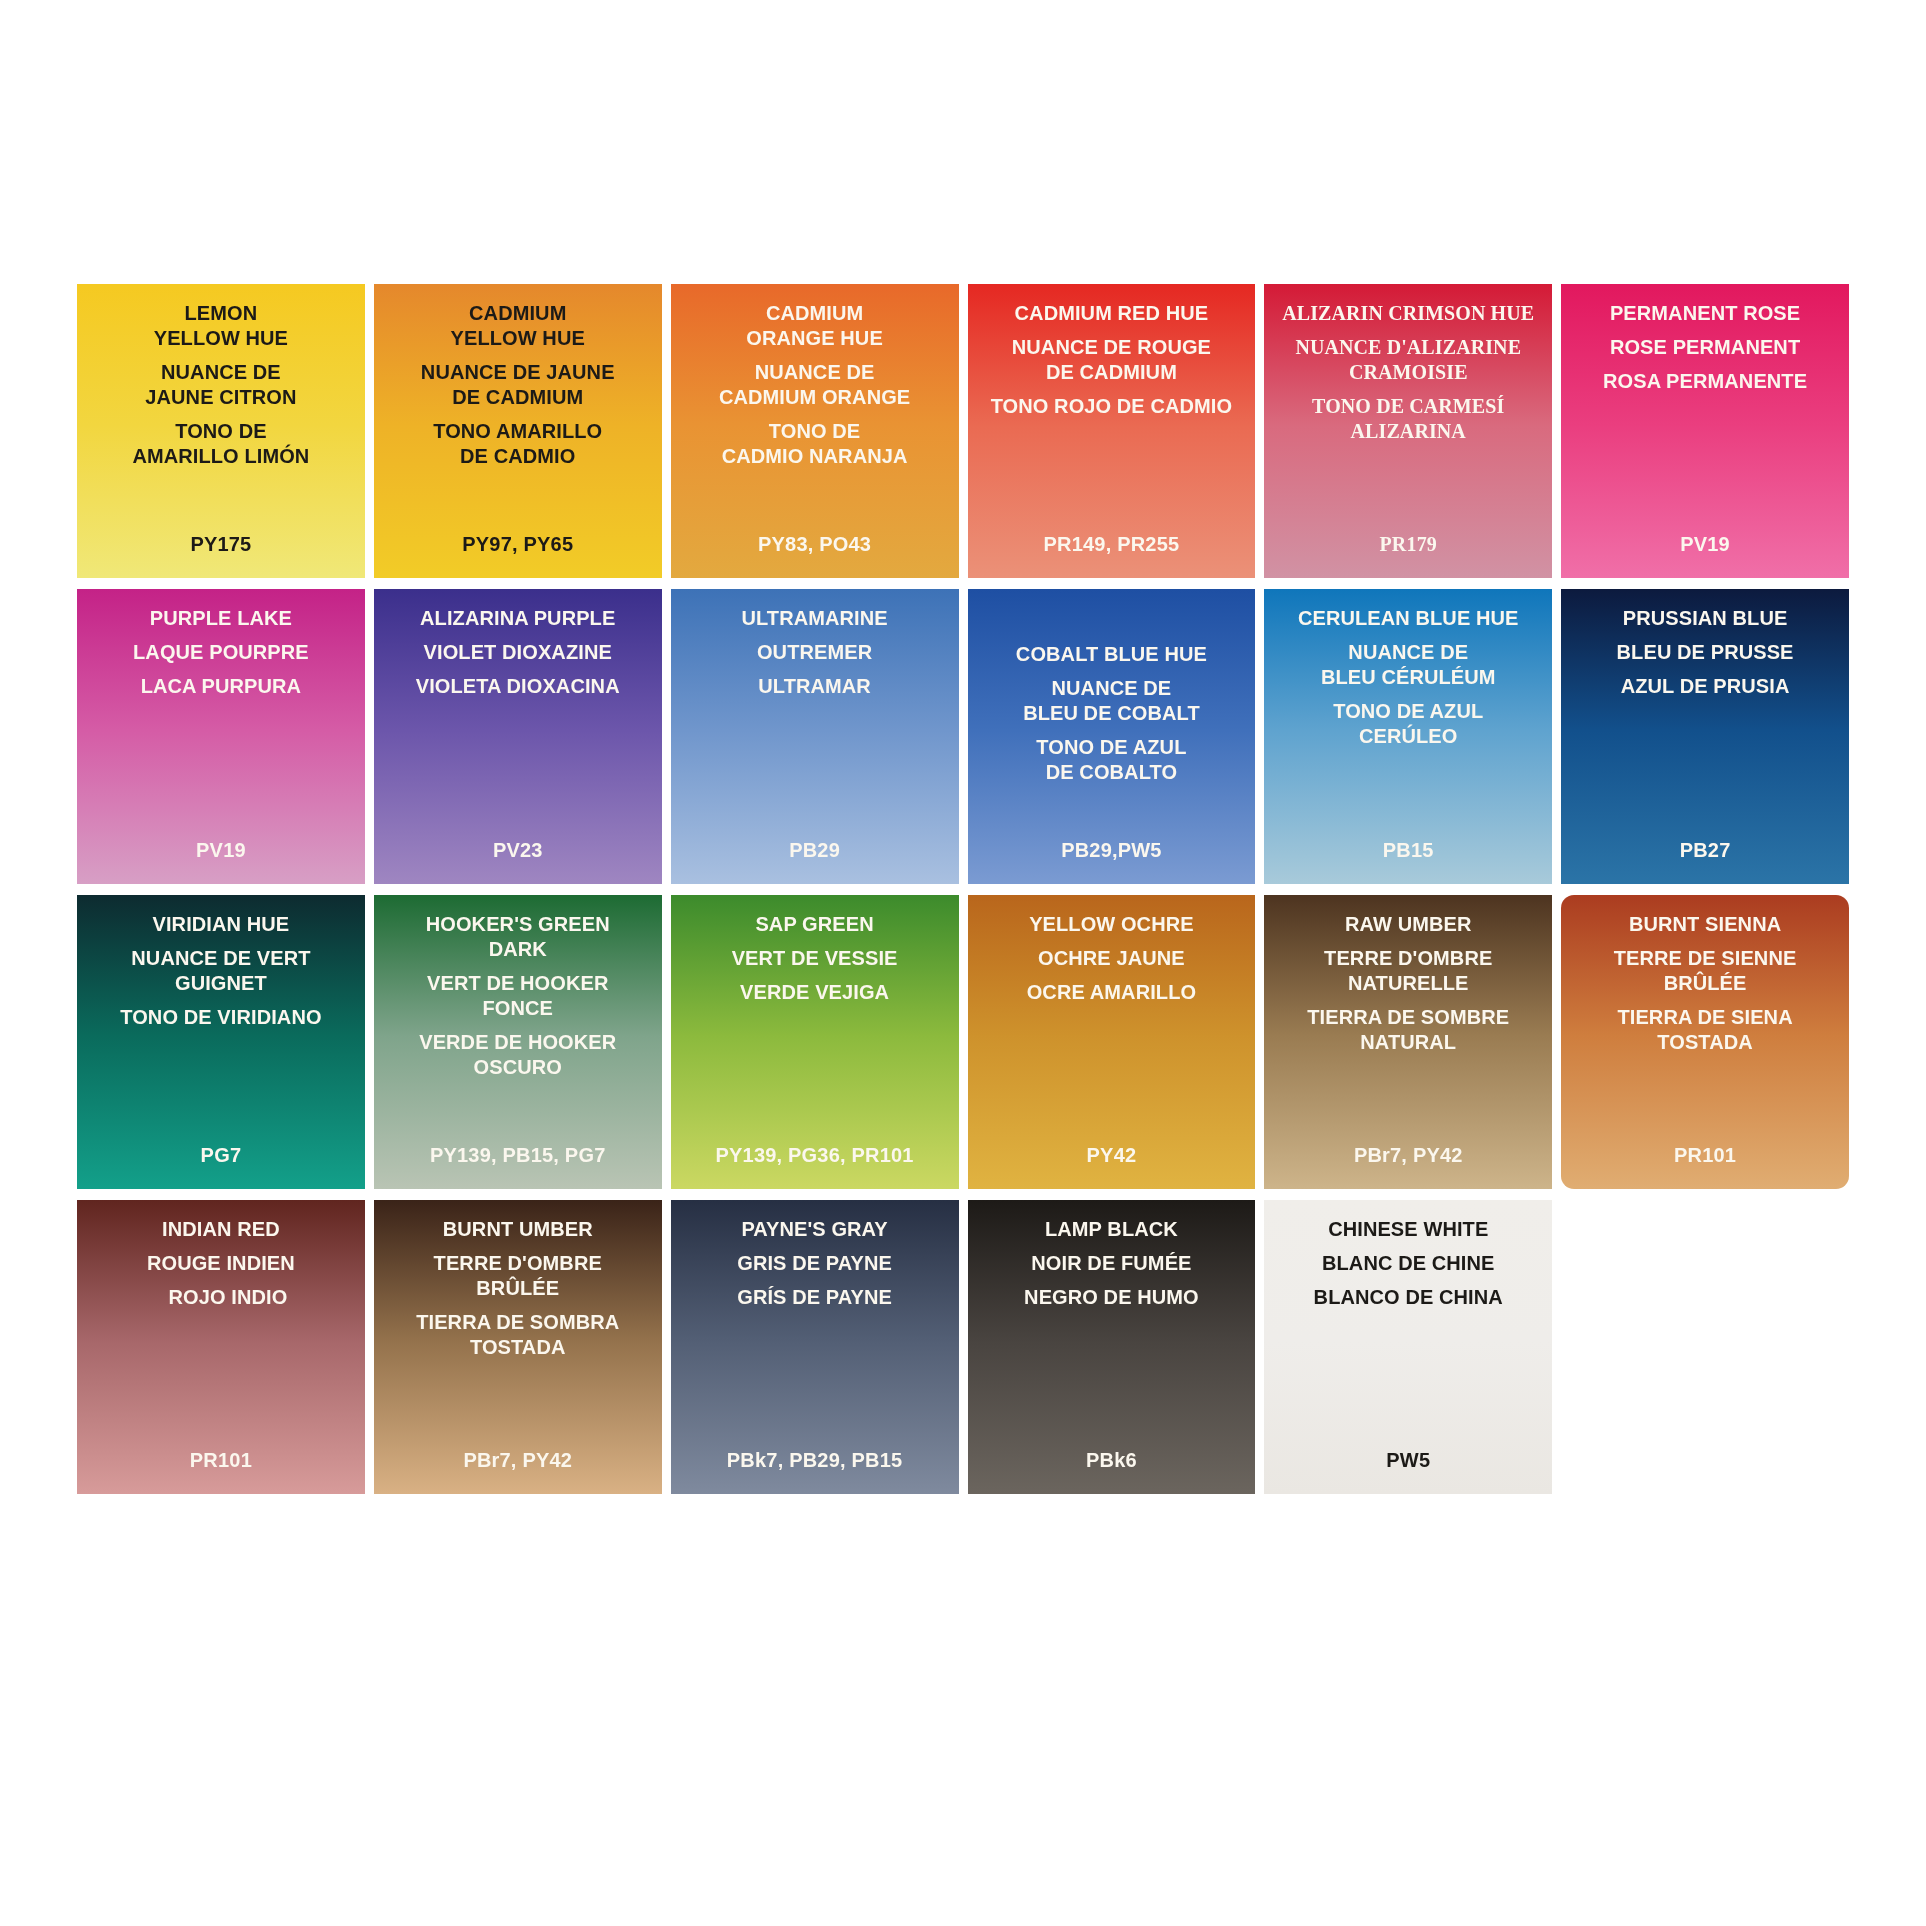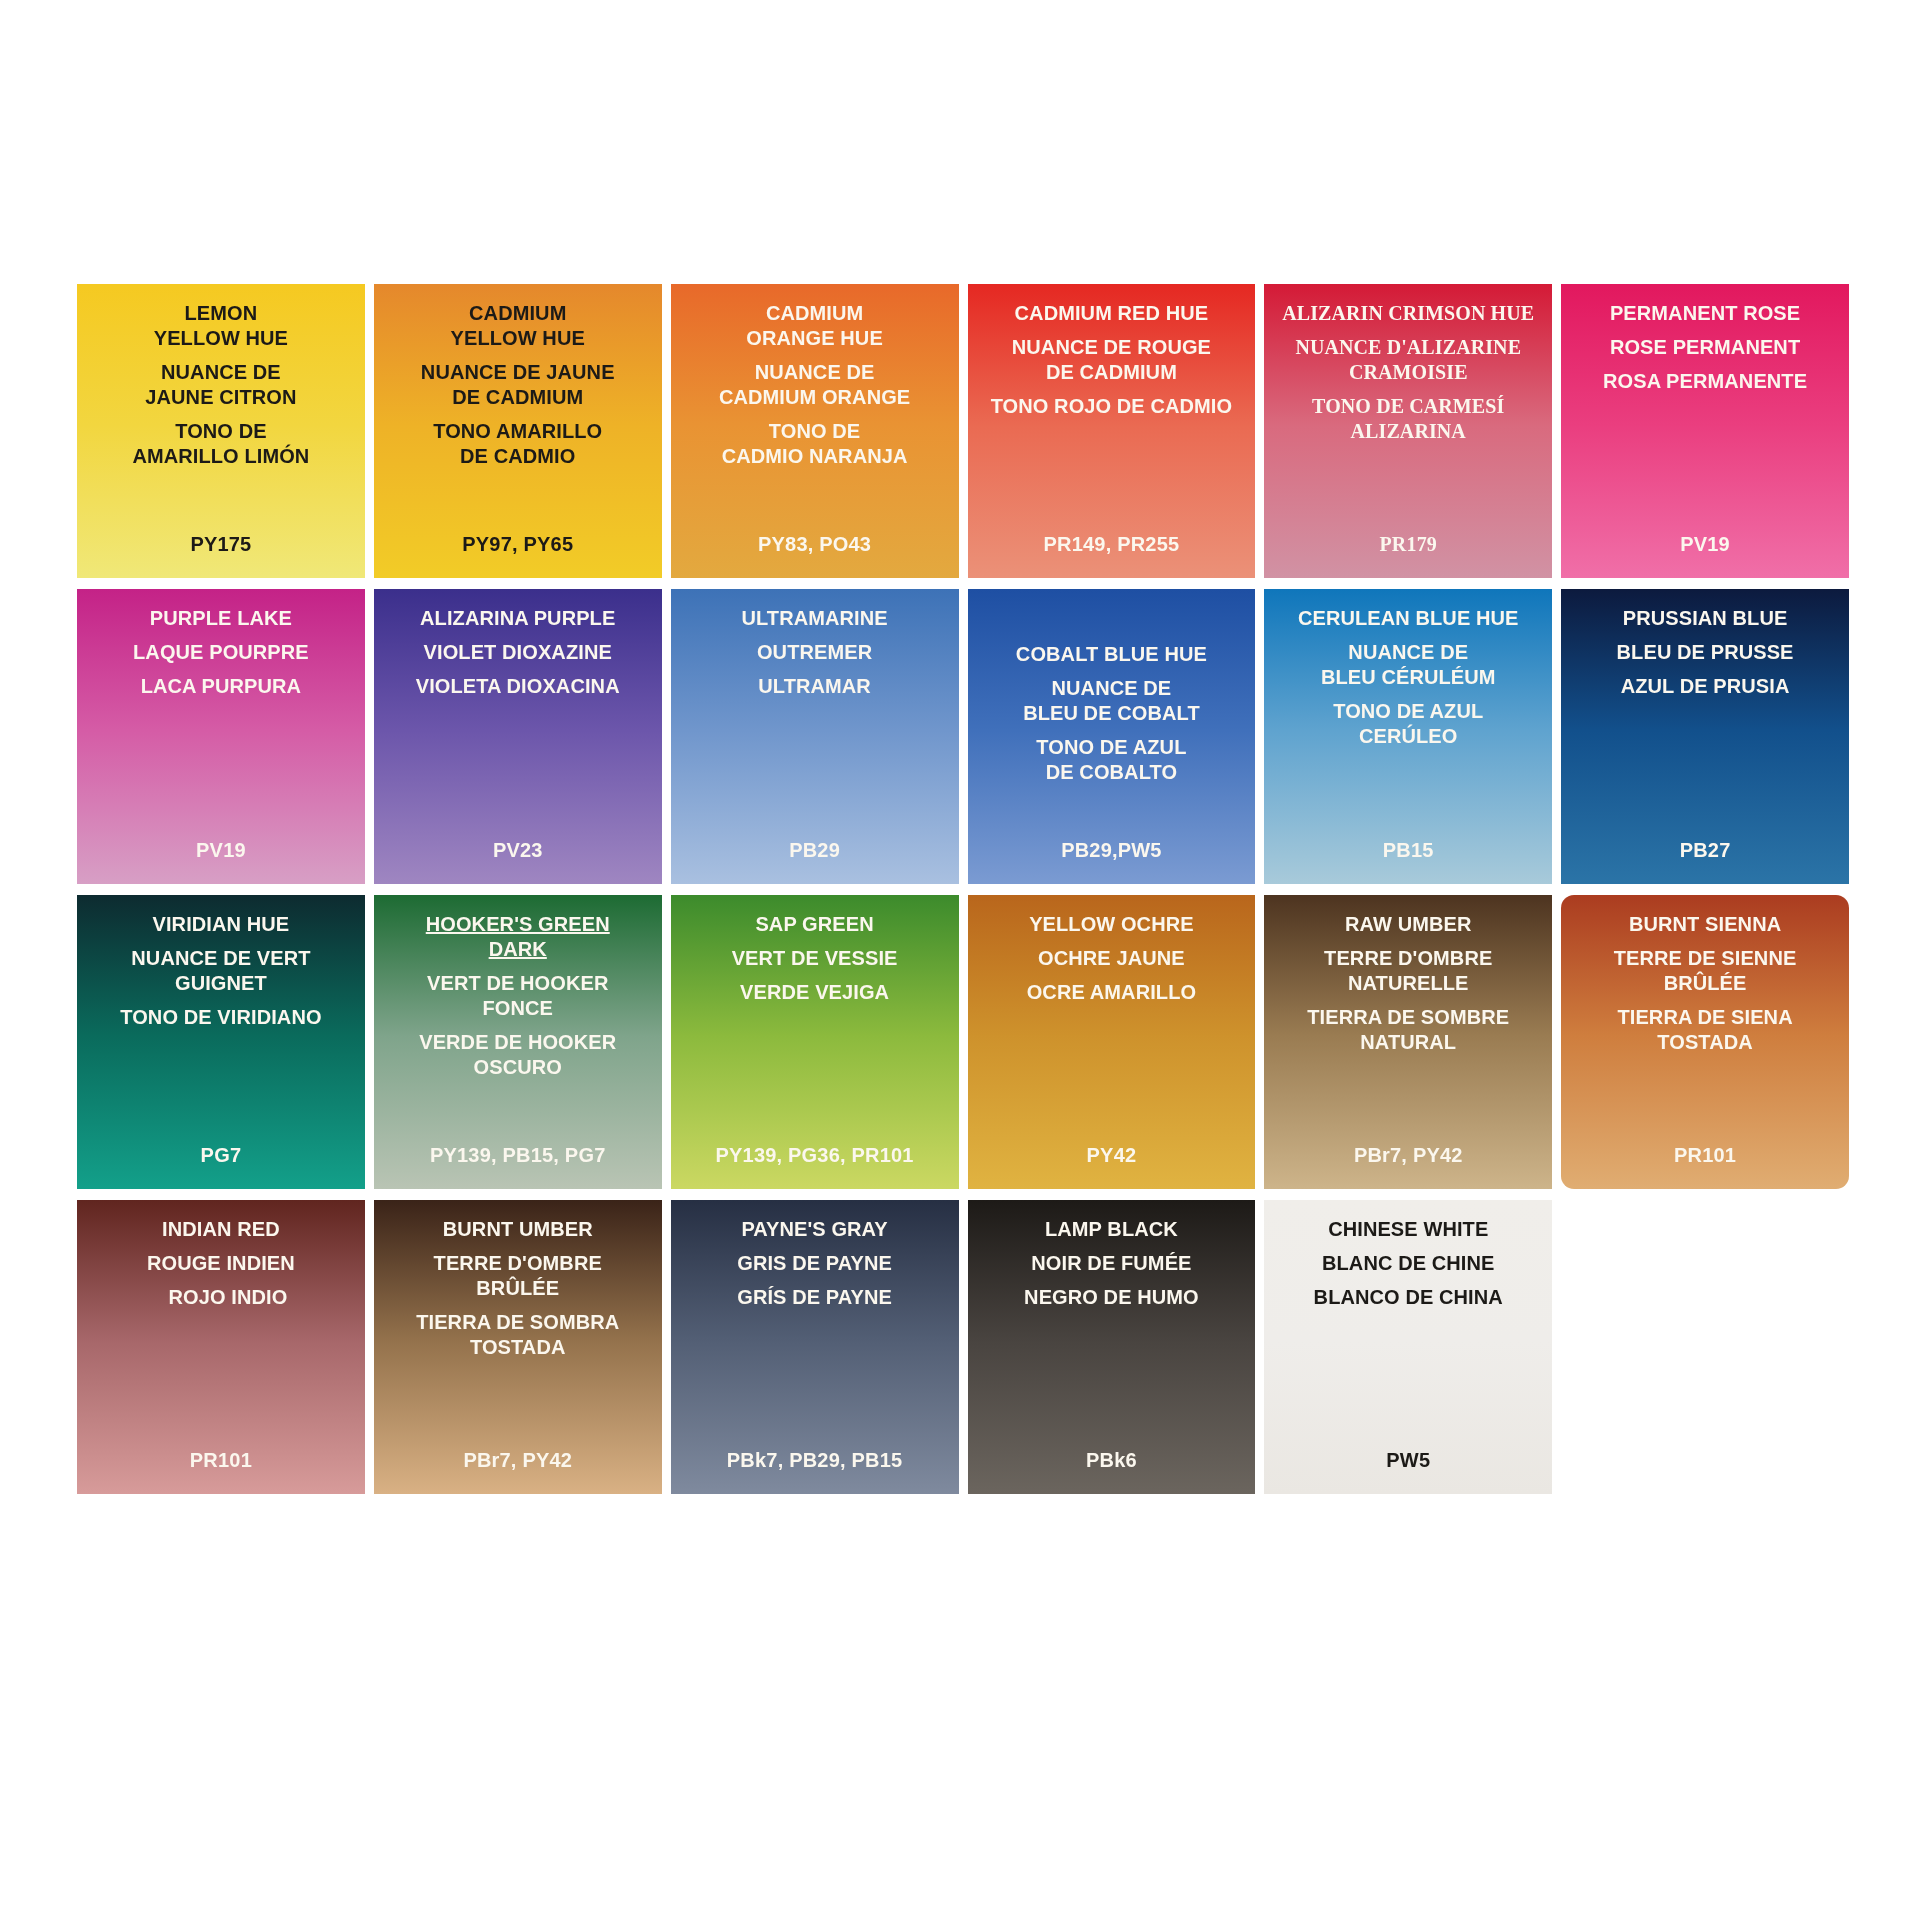--- a/index.html
+++ b/index.html
@@ -183,21 +183,21 @@
       <div class="names">
         <div class="nm en" style="color: rgb(251, 247, 238);">VIRIDIAN HUE</div>
         <div class="nm fr" style="color: rgb(251, 247, 238);">NUANCE DE VERT
 GUIGNET</div>
         <div class="nm es" style="color: rgb(251, 247, 238);">TONO DE VIRIDIANO</div>
       </div>
       <div class="pigment" style="color: rgb(251, 247, 238);">PG7</div>
     </div>
     <div class="swatch" style="background: linear-gradient(rgb(29, 107, 51) 0%, rgb(127, 164, 139) 48%, rgb(185, 196, 180) 100%);">
       <div class="names">
-        <div class="nm en" style="color: rgb(251, 247, 238); text-decoration: underline;">HOOKER'S GREEN
+        <div class="nm en" style="color: rgb(251, 247, 238);">HOOKER'S GREEN
 DARK</div>
         <div class="nm fr" style="color: rgb(251, 247, 238);">VERT DE HOOKER
 FONCE</div>
         <div class="nm es" style="color: rgb(251, 247, 238);">VERDE DE HOOKER
 OSCURO</div>
       </div>
       <div class="pigment" style="color: rgb(251, 247, 238);">PY139, PB15, PG7</div>
     </div>
     <div class="swatch" style="background: linear-gradient(rgb(60, 139, 44) 0%, rgb(140, 186, 61) 48%, rgb(203, 216, 98) 100%);">
       <div class="names">

